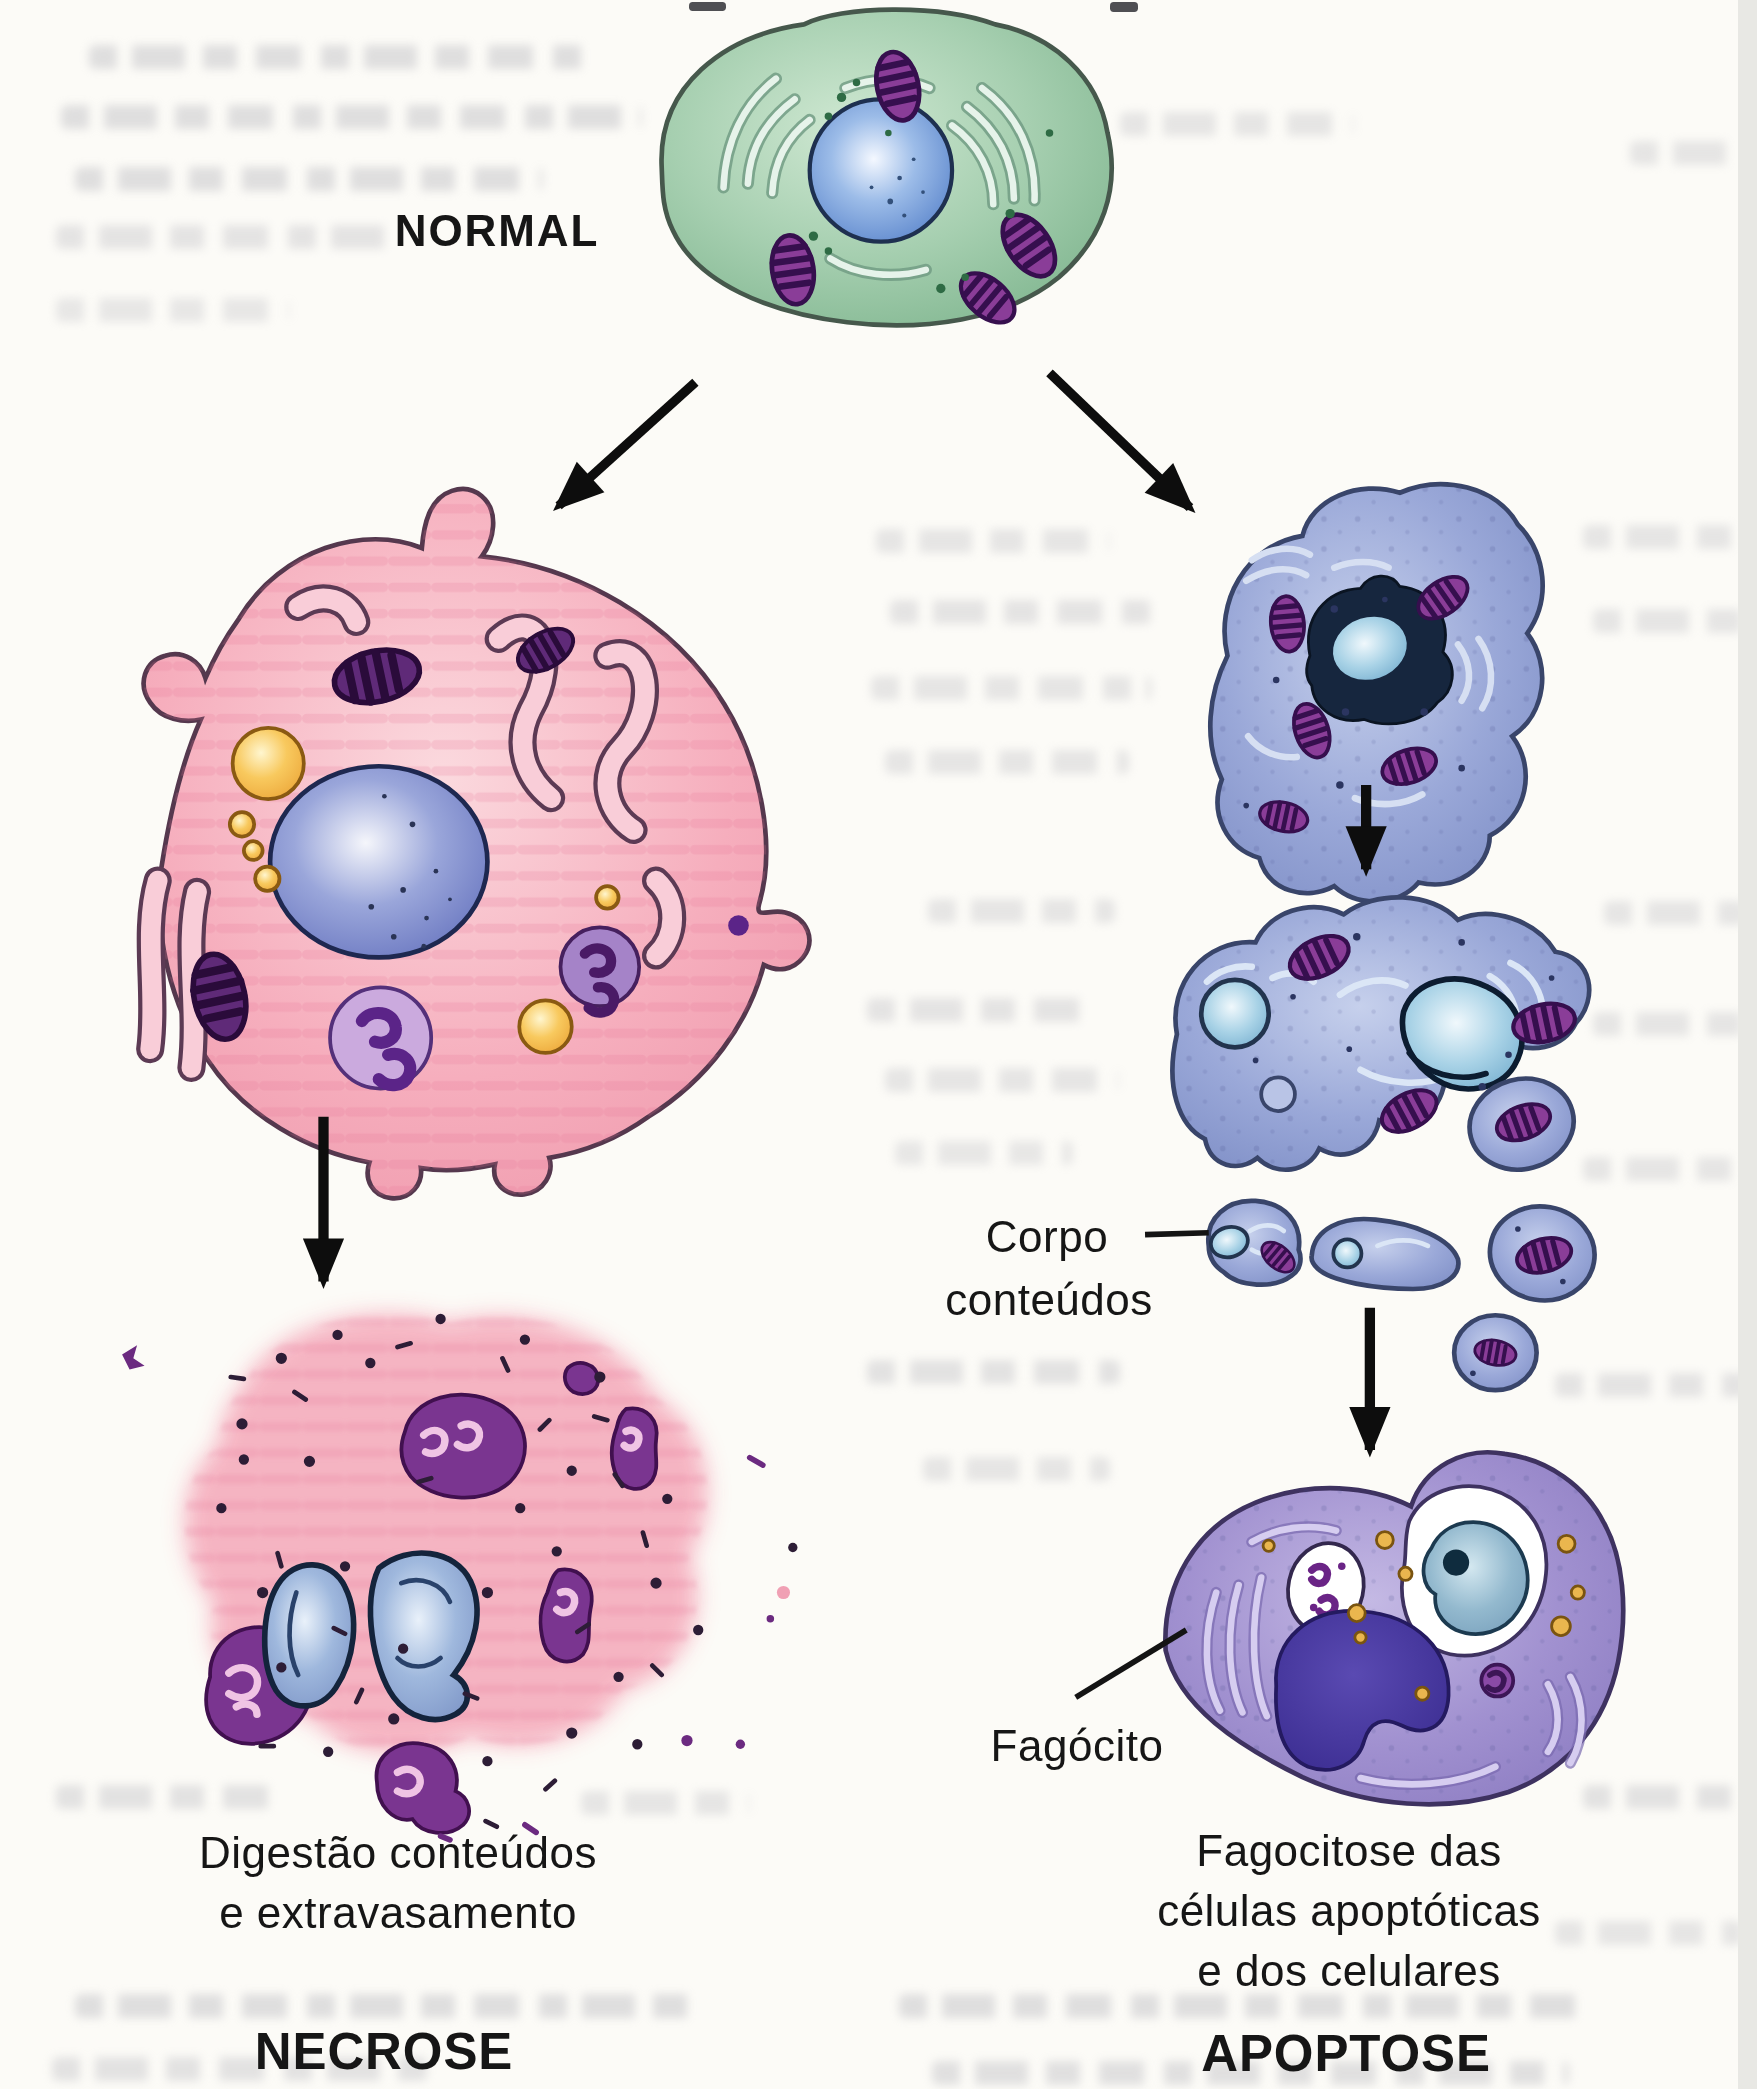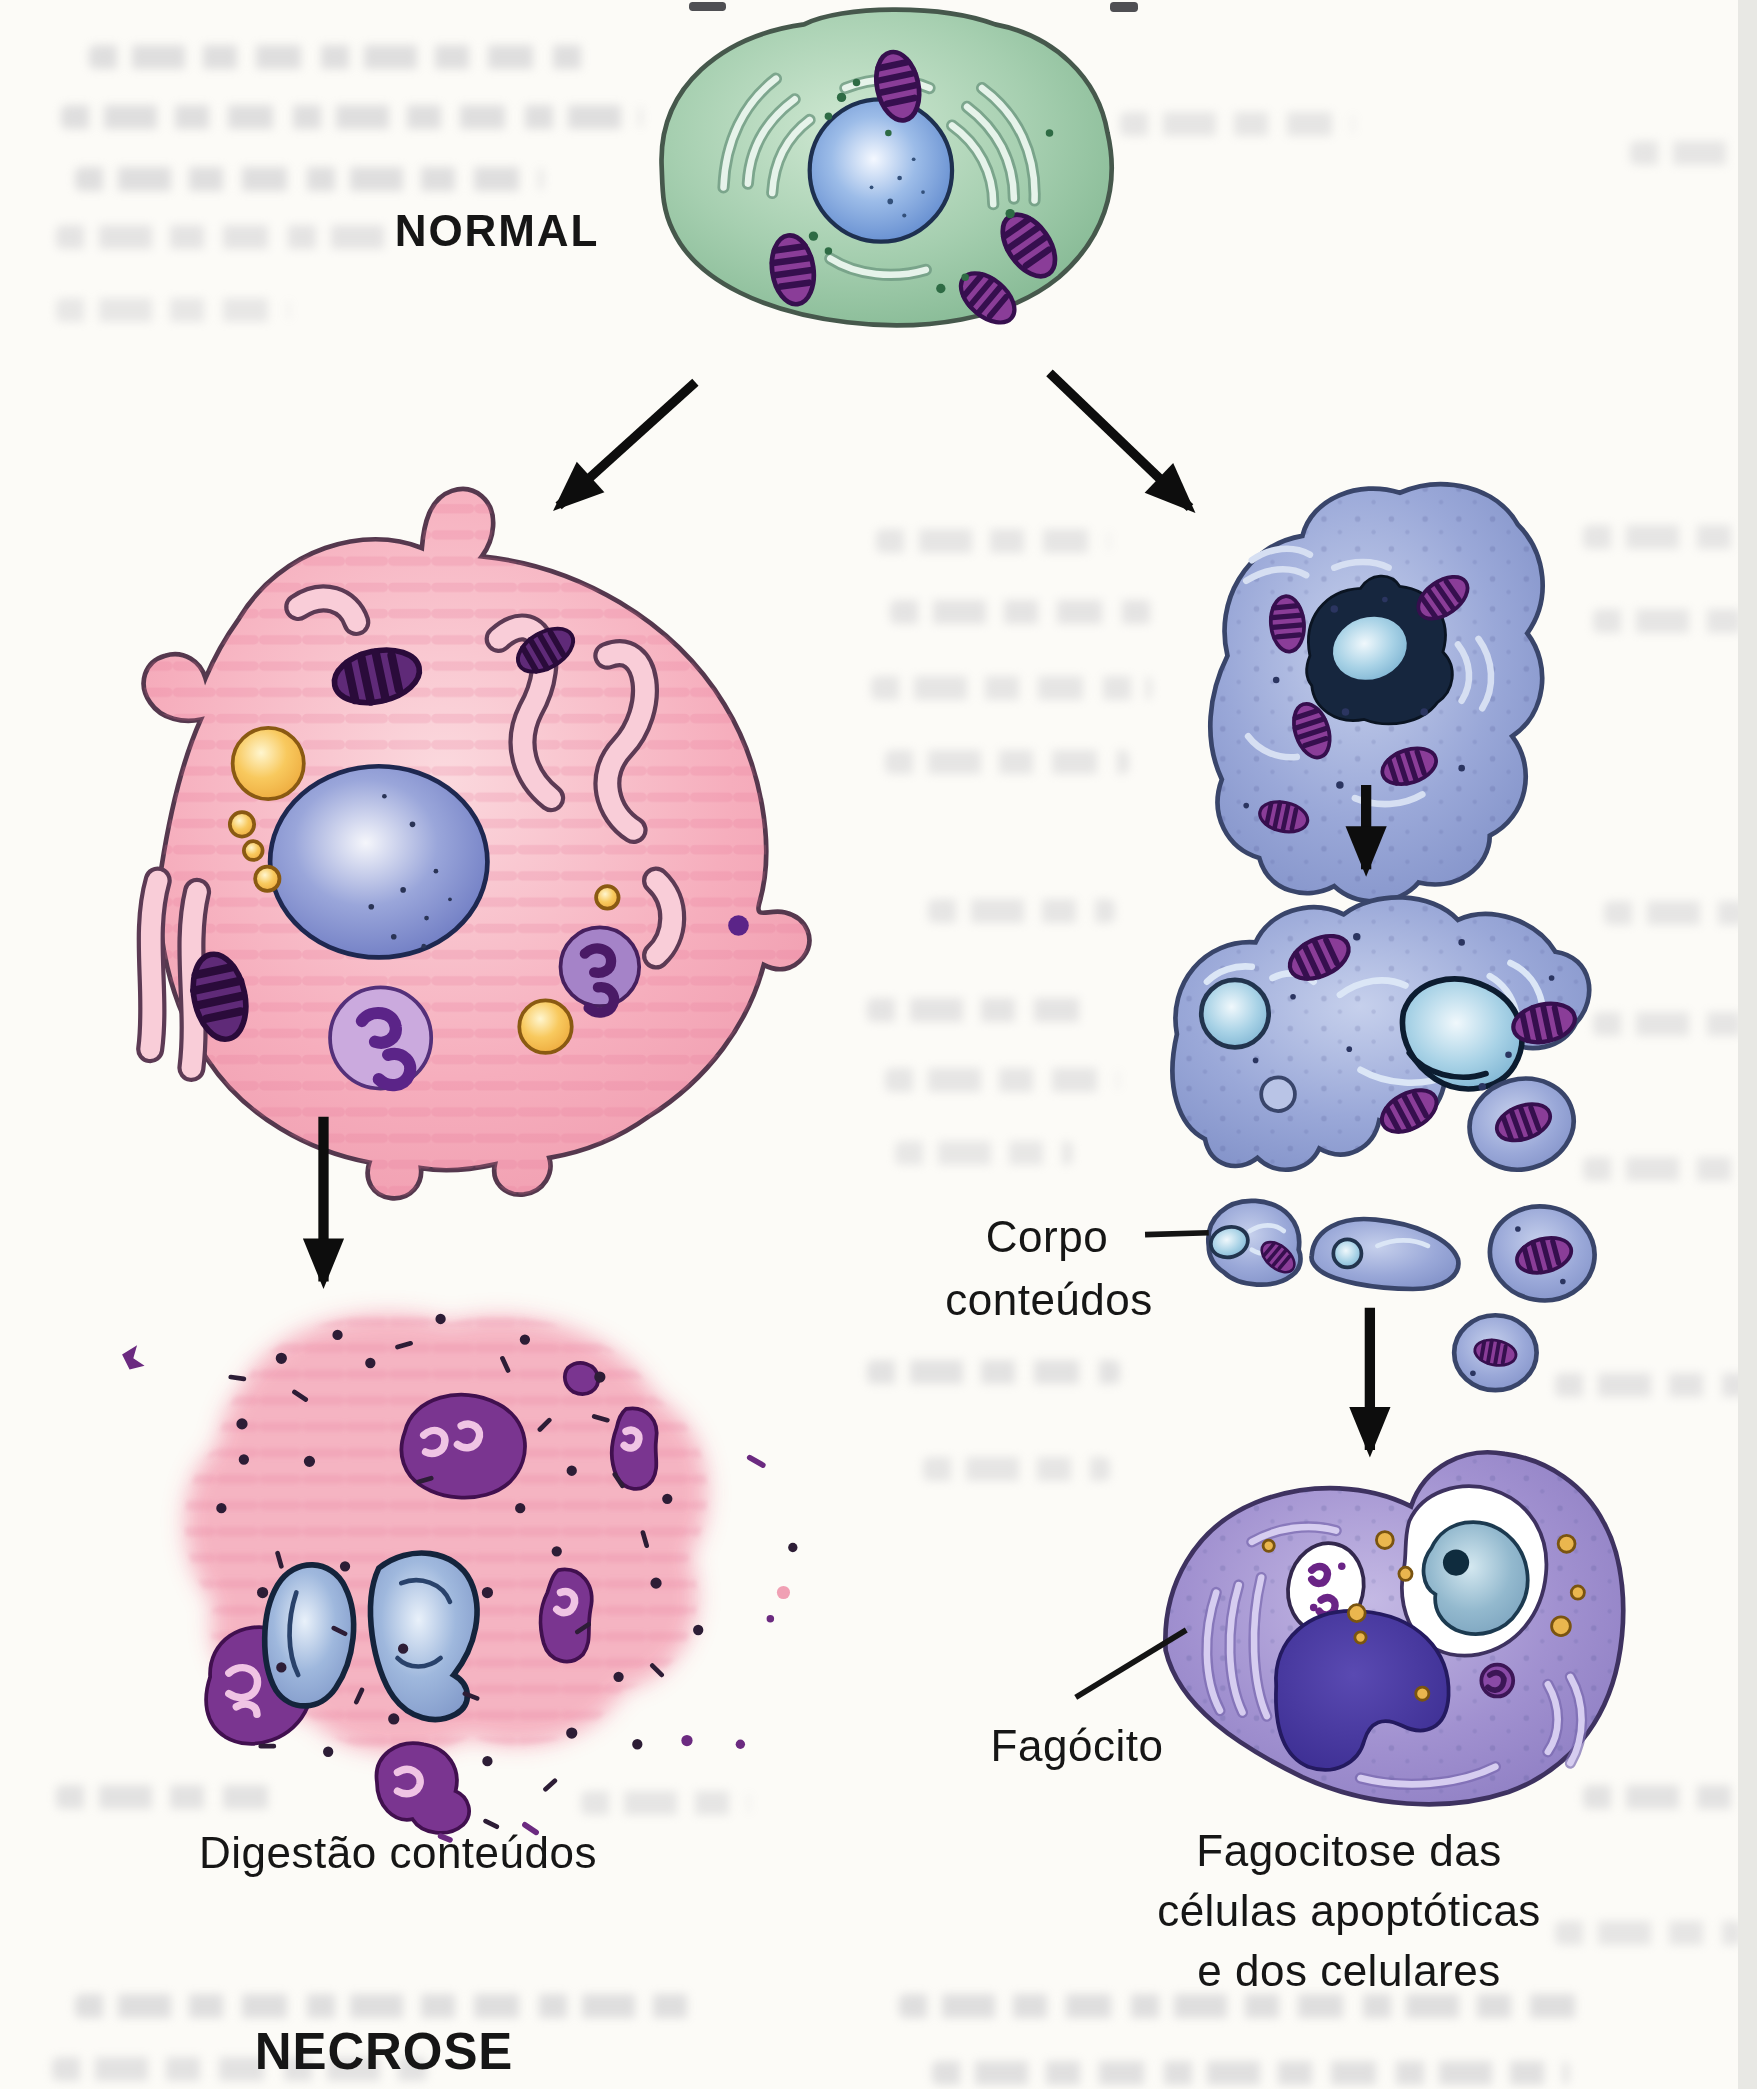--- a/index.html
+++ b/index.html
@@ -579,19 +579,21 @@
   </svg>
 
   <div class="lbl title" style="left:497px;top:231px">NORMAL</div>
 
   <div class="lbl" style="left:1047px;top:1237px">Corpo</div>
   <div class="lbl" style="left:1049px;top:1300px">conteúdos</div>
 
   <div class="lbl" style="left:1077px;top:1746px">Fagócito</div>
 
   <div class="lbl" style="left:398px;top:1853px">Digestão conteúdos</div>
+  <div class="lbl" style="left:398px;top:1913px">e extravasamento</div>
   <div class="lbl head" style="left:384px;top:2052px">NECROSE</div>
 
   <div class="lbl" style="left:1349px;top:1851px">Fagocitose das</div>
   <div class="lbl" style="left:1349px;top:1911px">células apoptóticas</div>
   <div class="lbl" style="left:1349px;top:1971px">e dos celulares</div>
+  <div class="lbl head" style="left:1346px;top:2054px">APOPTOSE</div>
 </div>
 
 
 </body></html>

